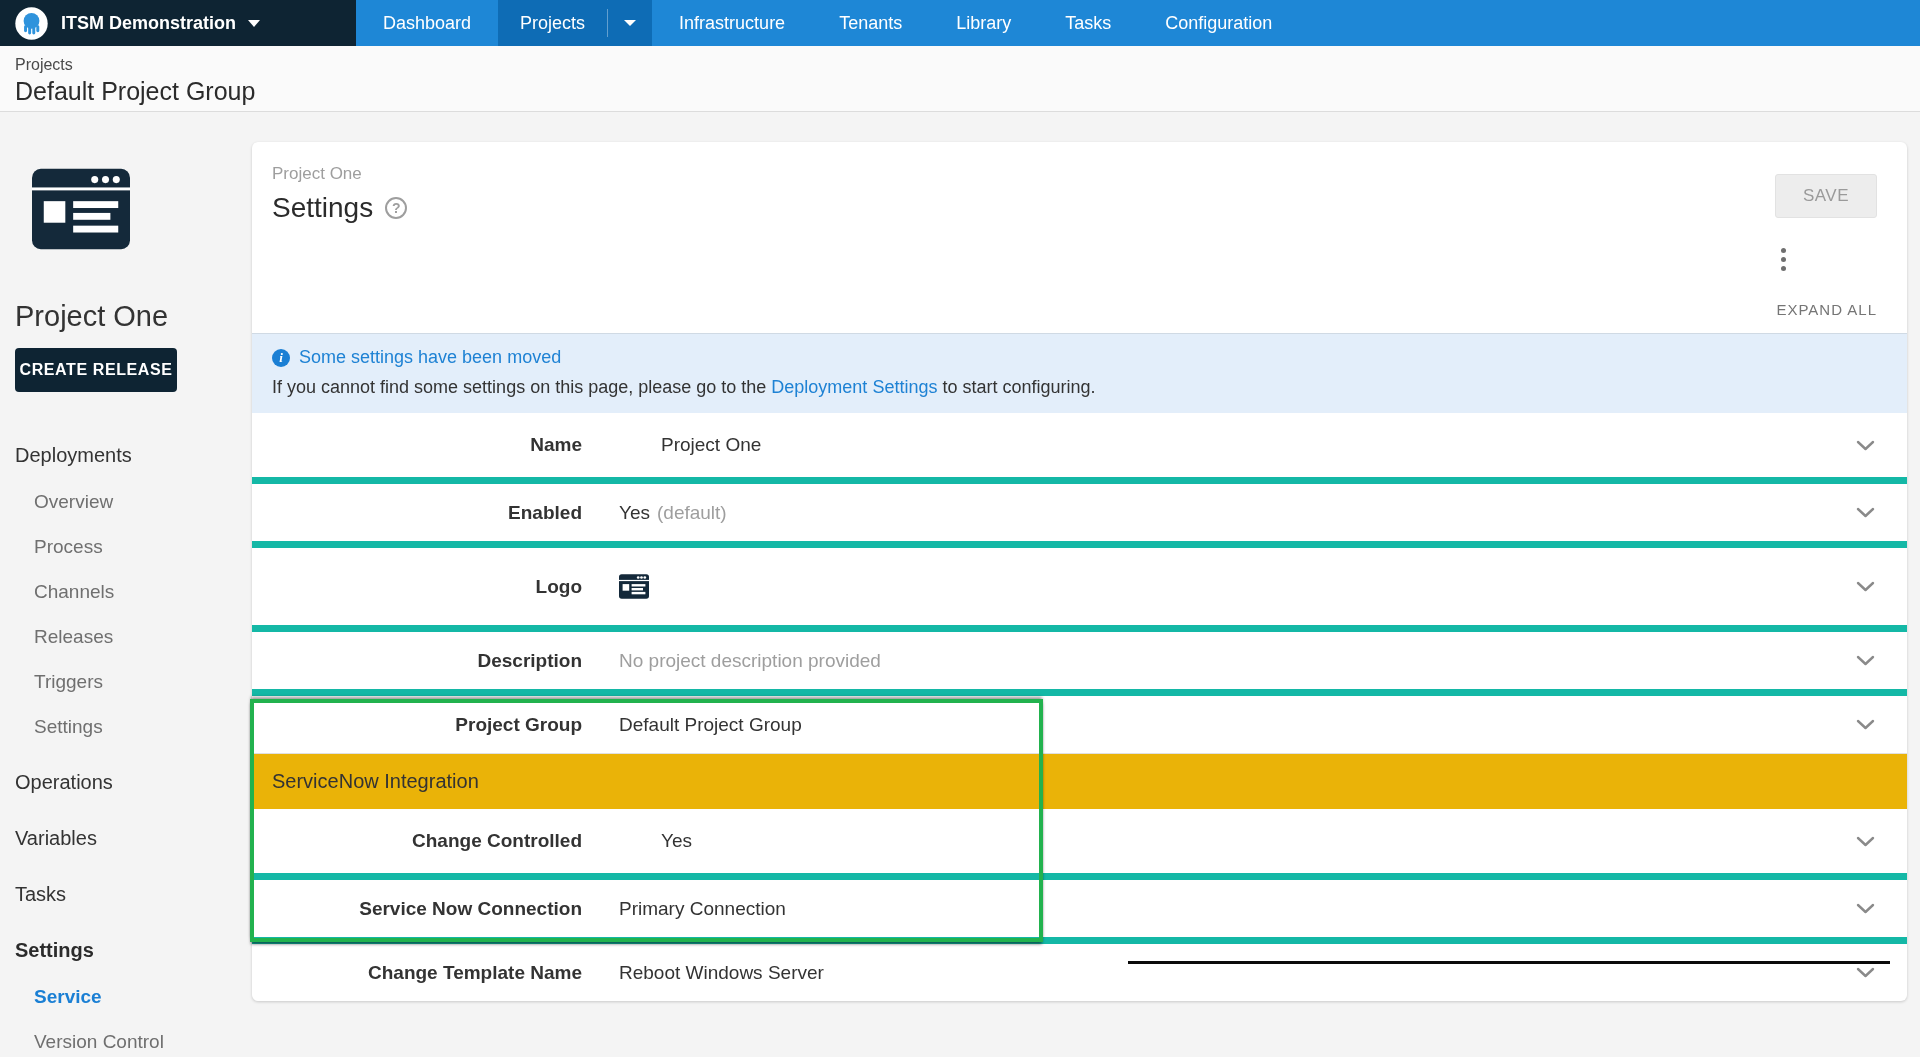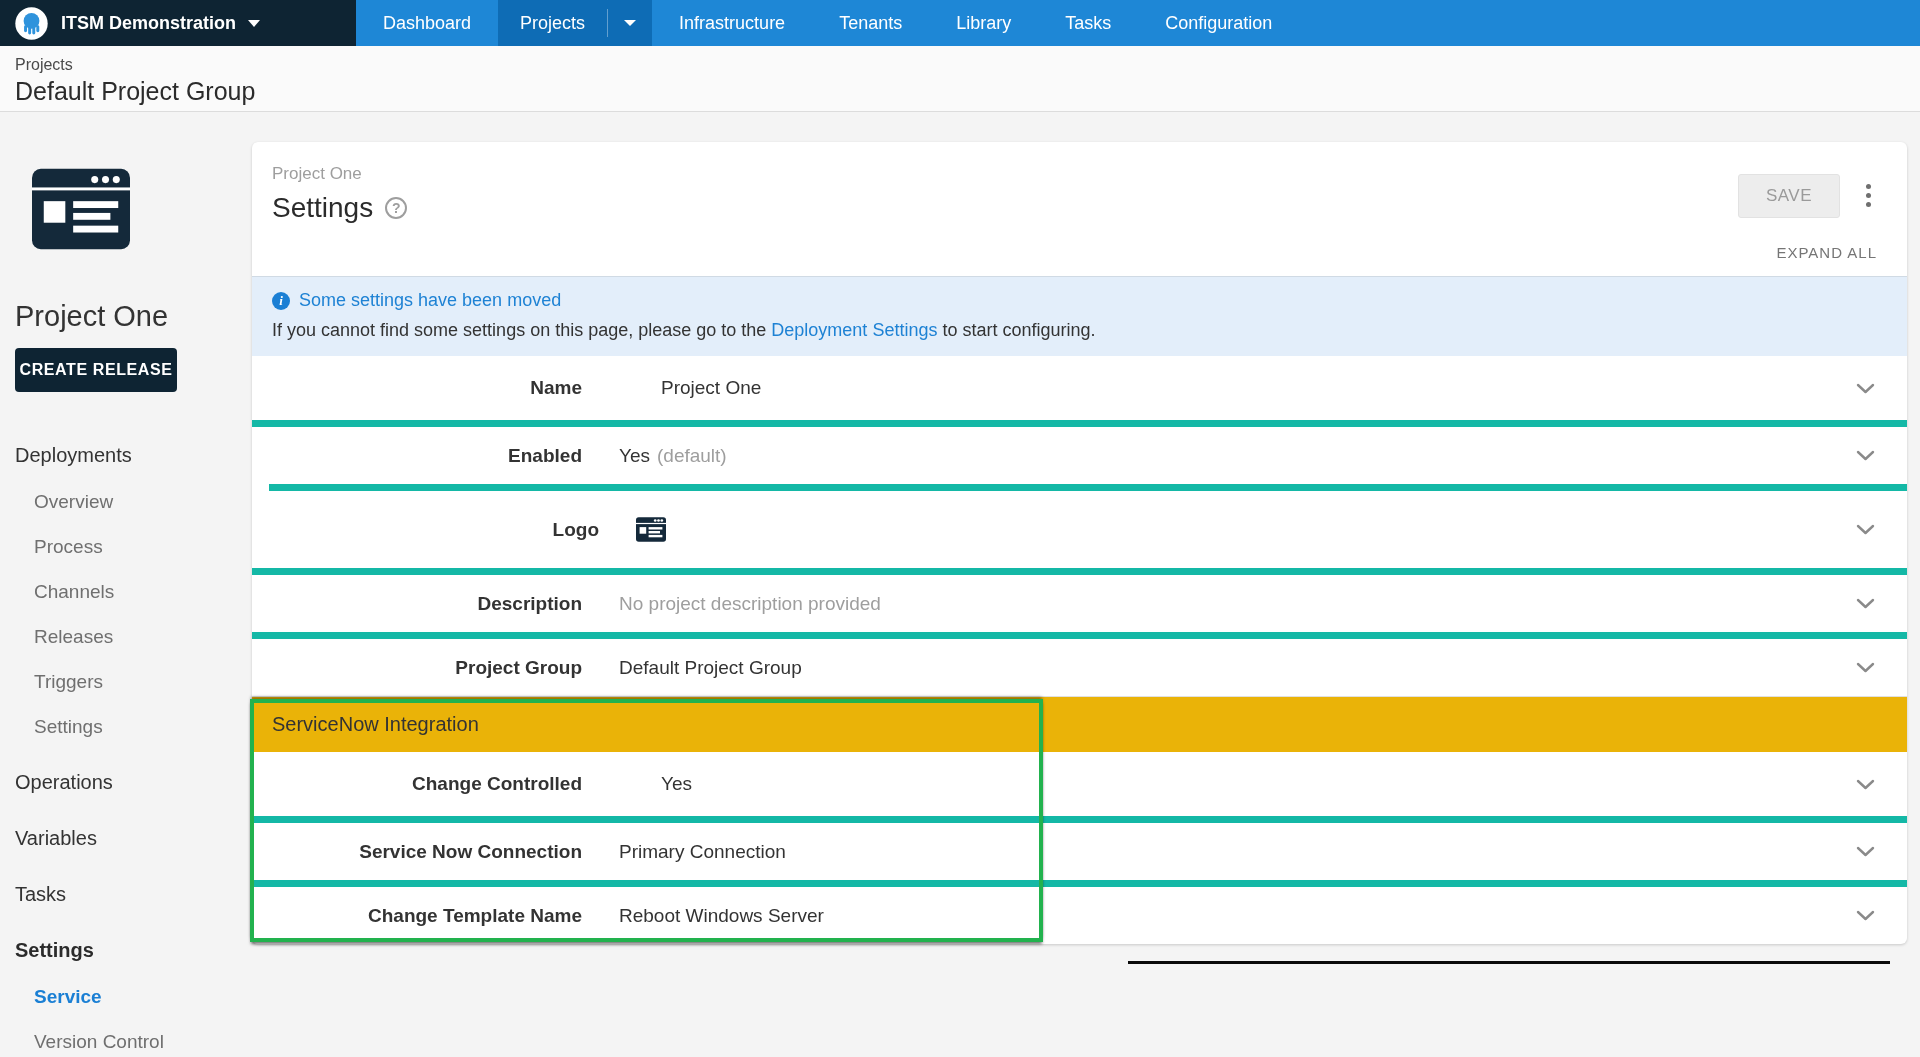--- a/index.html
+++ b/index.html
@@ -62,21 +62,21 @@
   }
   .card-header { display:flex; justify-content:space-between; padding:22px 30px 0 20px; }
   .eyebrow { font-size:17px; color:#9e9e9e; }
   .title-row { display:flex; align-items:center; margin-top:8px; }
   .page-title { font-size:28px; font-weight:normal; color:#2b2b2b; }
   .help-icon {
     width:22px; height:22px; border:2px solid #9e9e9e; border-radius:50%;
     color:#9e9e9e; font-size:14px; font-weight:bold; display:flex; align-items:center;
     justify-content:center; margin-left:12px; cursor:pointer;
   }
-  .hdr-right { display:flex; align-items:flex-start; gap:20px; padding-top:10px; }
+  .hdr-right { display:flex; align-items:flex-start; gap:20px; padding-top:10px;flex-direction:column; }
   .save-btn {
     background:#ededed; color:#9a9a9a; border:1px solid #e2e2e2; border-radius:3px;
     font-size:17px; letter-spacing:.5px; padding:11px 27px; cursor:pointer;
     font-family:"Liberation Sans", sans-serif;
   }
   .kebab { display:flex; flex-direction:column; gap:4px; padding:10px 6px; cursor:pointer; }
   .kebab span { width:5px; height:5px; border-radius:50%; background:#6f6f6f; }
   .expand-row { text-align:right; padding:20px 30px 14px 0; }
   .expand-all { font-size:15px; color:#757575; letter-spacing:1px; cursor:pointer; }
 
@@ -86,21 +86,21 @@
     width:18px; height:18px; border-radius:50%; background:#1b7fd4; color:#fff;
     font-family:"Liberation Serif", serif; font-weight:bold; font-size:13px; font-style:italic;
     display:flex; align-items:center; justify-content:center; margin-right:9px; flex-shrink:0;
   }
   .banner-title { color:#1e82d4; font-size:18px; }
   .banner-body { margin-top:9px; font-size:18px; color:#333; }
   .banner-link { color:#1e82d4; cursor:pointer; text-decoration:none; }
 
   .row { display:flex; align-items:center; min-height:64px; border-top:7px solid #14b8a6; padding-right:32px; cursor:pointer; }
   .row.first { border-top:none;gap:42px; }
-  .row.tall { min-height:84px;margin-left:17px; }
+  .row.tall { min-height:84px; }
   .row-label { width:330px; text-align:right; font-weight:bold; font-size:19px; color:#333; flex-shrink:0; }
   .row-value { margin-left:37px; font-size:19px; color:#333; flex:1; display:flex; align-items:center; }
   .muted { color:#9e9e9e; }
   .muted-suffix { color:#9e9e9e; margin-left:7px; }
   .chev { margin-left:auto; flex-shrink:0; }
 
   .section-header {
     background:#eab308; border-top:1px solid #e0e0e0; padding:16px 20px; font-size:20px; color:#333;
   }
   .mini-logo { width:30px; height:25px; }

